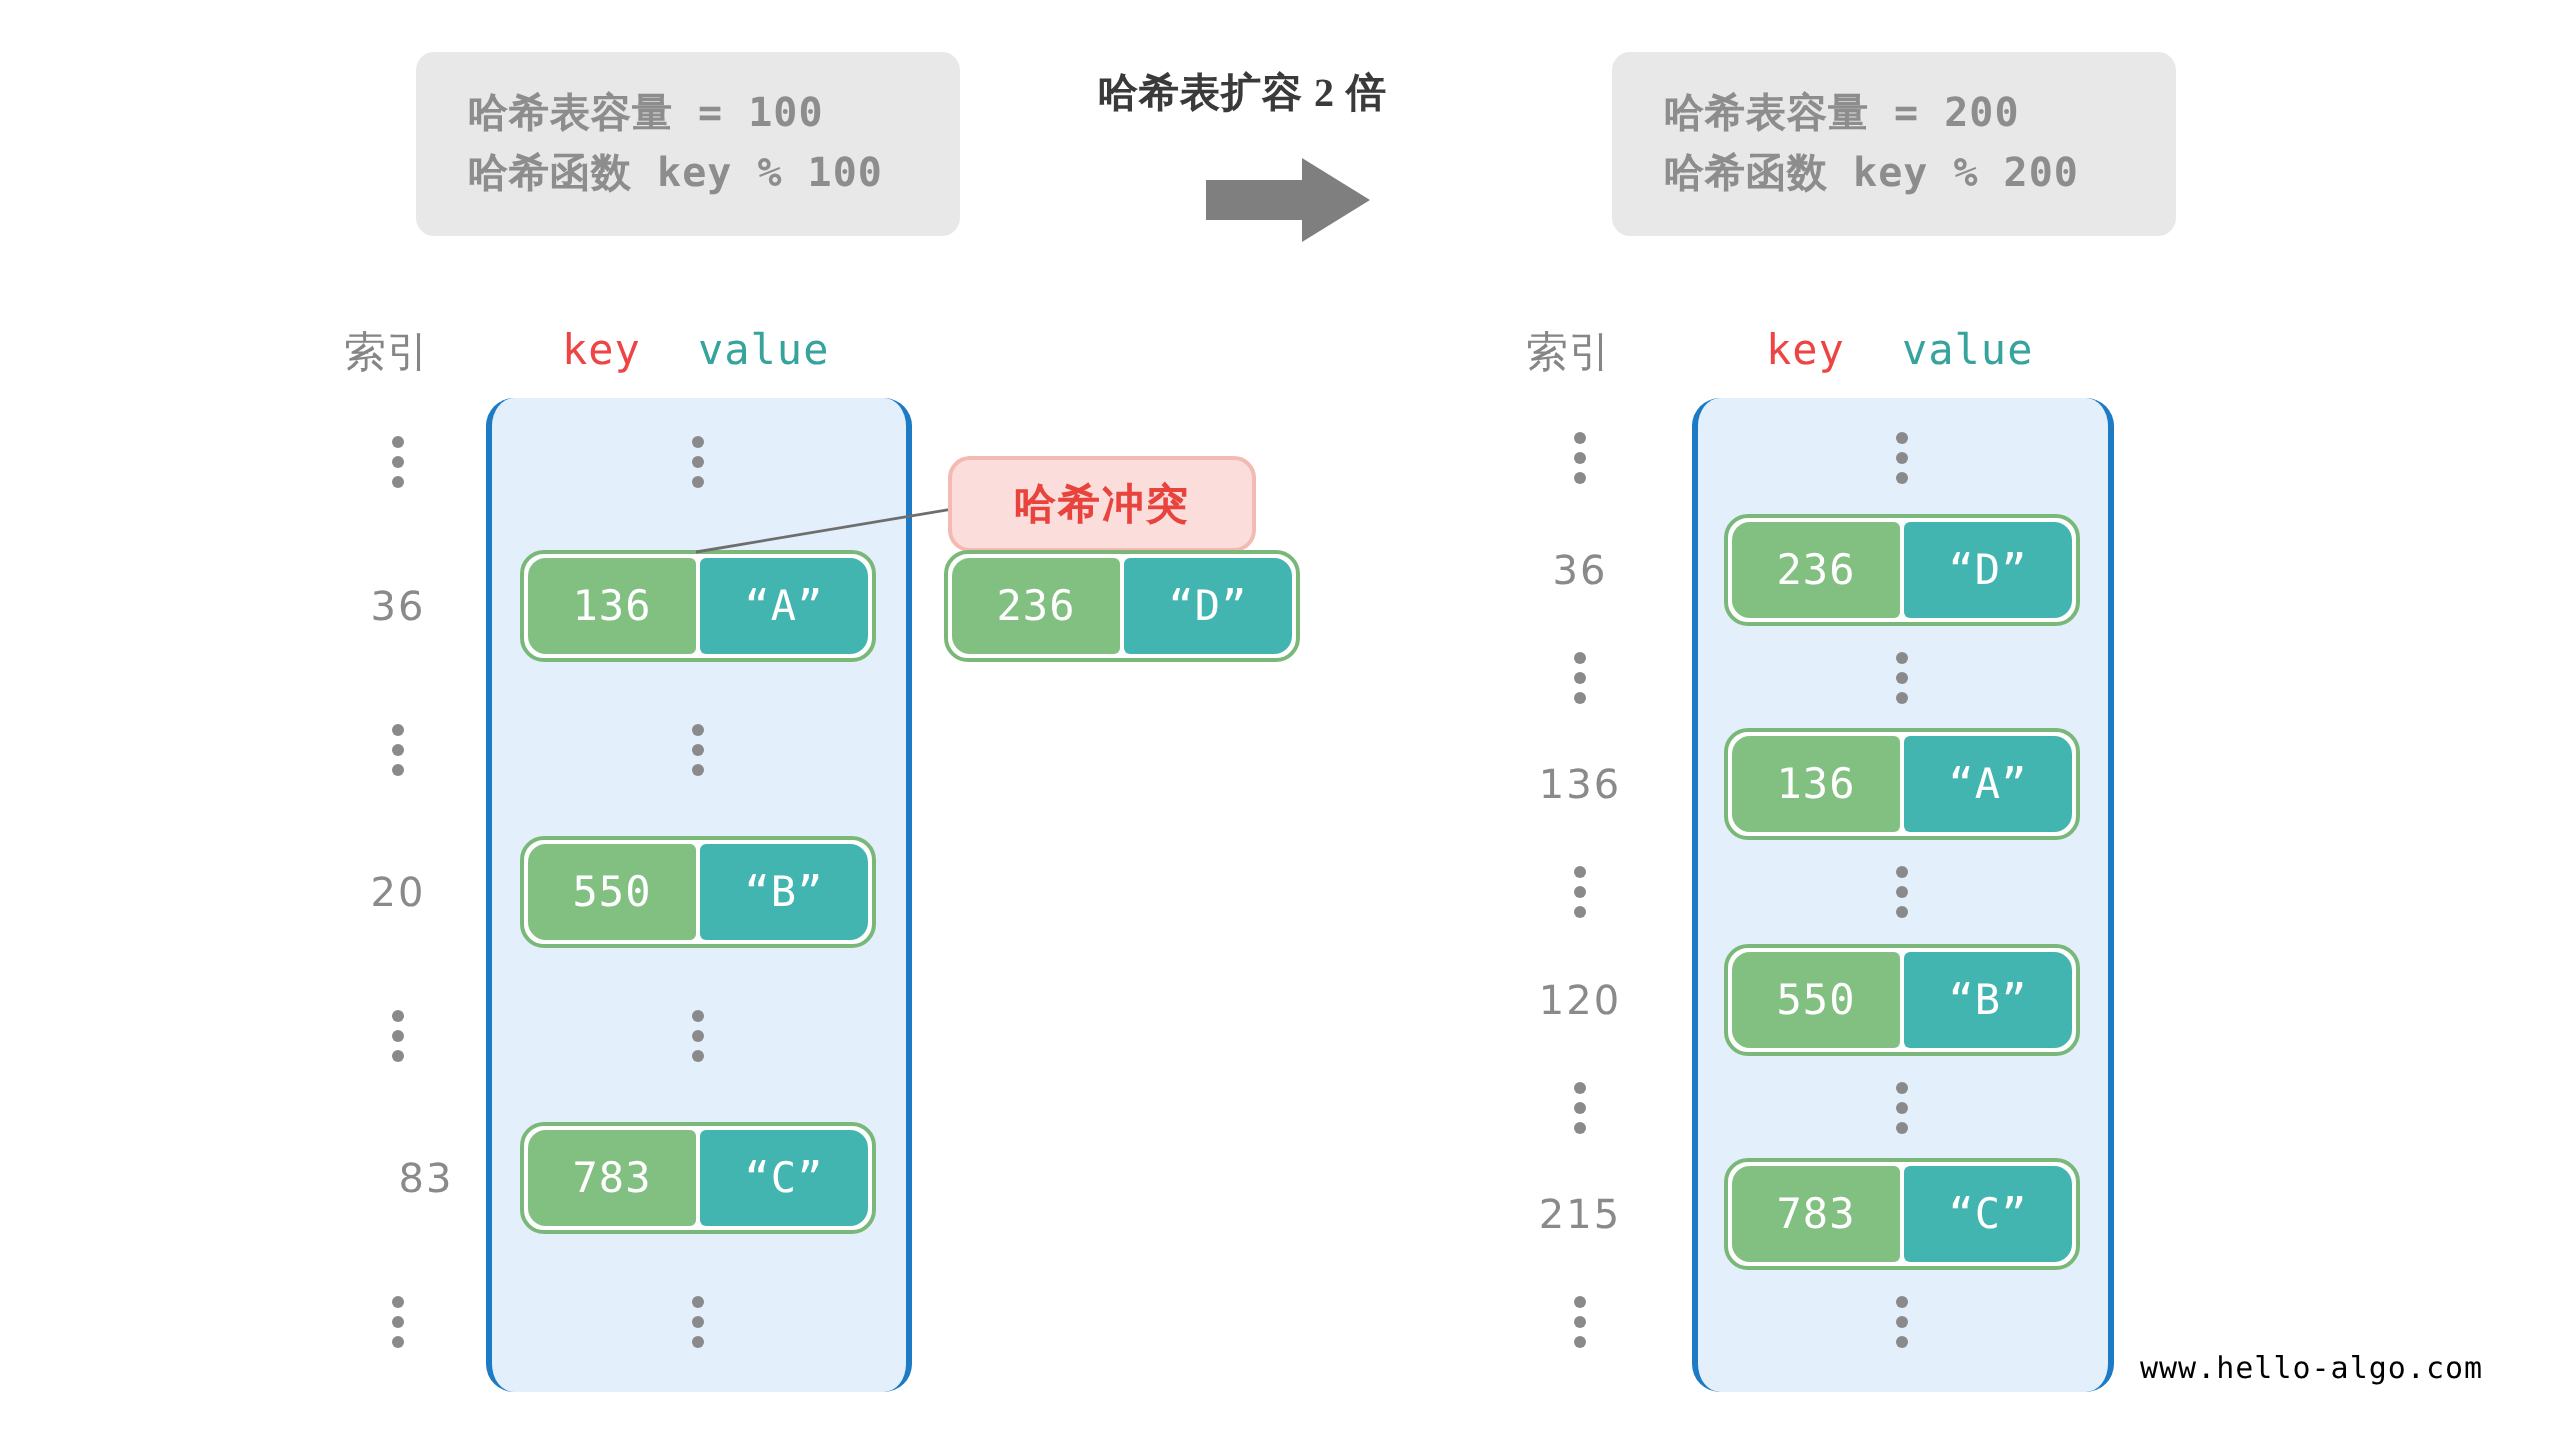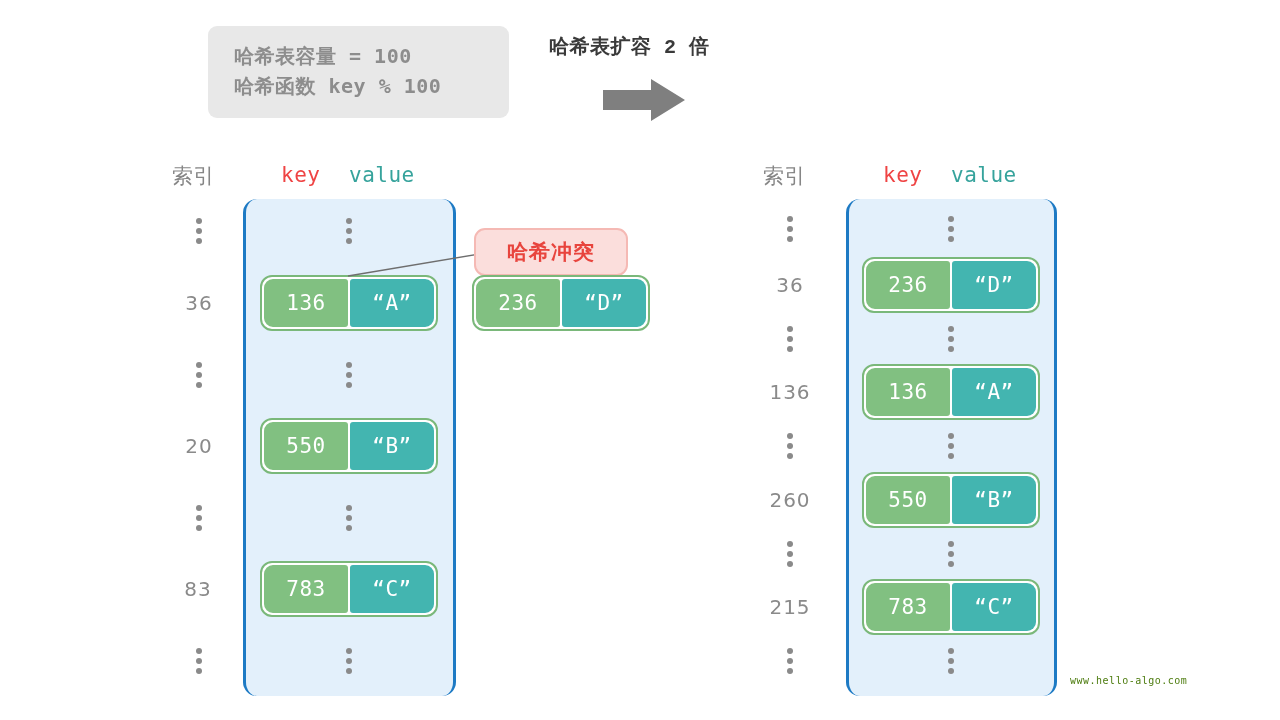--- a/index.html
+++ b/index.html
@@ -39,21 +39,21 @@
     line-height: 30px;
     white-space: pre;
     letter-spacing: 0.5px;
   }
 
   .center-title {
     position: absolute;
     color: #3a3a3a;
     font-size: 20px;
     font-weight: bold;
-    font-family: Liberation Mono, monospace;
+    font-family: Liberation Serif, serif;
     white-space: pre;
     letter-spacing: 0.5px;
   }
   .arrow-wrap {
     position: absolute;
   }
 
   
   .col-head {
     position: absolute;
@@ -160,45 +160,49 @@
   .connectors {
     position: absolute;
     left: 0; top: 0;
     width: 1280px; height: 720px;
     pointer-events: none;
   }
 
   
   .watermark {
     position: absolute;
-    color: #4d7c0f;
+    color: #000000;
     font-family: "DejaVu Sans Mono", "Liberation Mono", monospace;
-    font-size: 10px;
+    font-size: 15px;
     letter-spacing: 0.5px;
     white-space: nowrap;
   }
 </style>
 </head>
 <body>
 
 <div class="stage">
 
-  <div class="info-box" style="left:208px; top:26px; width:301px; height:92px;">
+  <div class="info-box" style="left:208px; top:26px; width:272px; height:92px;">
     <div class="info-line">哈希表容量 = 100</div>
     <div class="info-line">哈希函数 key % 100</div>
   </div>
 
   <div class="center-title" style="left:549px; top:33px;">哈希表扩容 2 倍</div>
 
   <div class="arrow-wrap" style="left:603px; top:79px;">
     <svg width="82" height="42" viewBox="0 0 82 42" xmlns="http://www.w3.org/2000/svg">
       <path d="M0 11 L48 11 L48 0 L82 21 L48 42 L48 31 L0 31 Z" fill="#7f7f7f"></path>
     </svg>
   </div>
 
+  <div class="info-box" style="left:806px; top:26px; width:282px; height:92px;">
+    <div class="info-line">哈希表容量 = 200</div>
+    <div class="info-line">哈希函数 key % 200</div>
+  </div>
 
   <div class="col-head index" style="left:172px; top:150px;">索引</div>
   <div class="col-head key" style="left:281px; top:151px;">key</div>
   <div class="col-head value" style="left:349px; top:151px;">value</div>
 
   <div class="bucket" style="left:243px; top:199px; width:213px; height:497px;"></div>
 
   <div id="left-rows">
       <div class="vdots" style="left: 199px; top: 231px;">
         <span></span>
@@ -233,21 +237,21 @@
       <div class="vdots" style="left: 199px; top: 518px;">
         <span></span>
         <span></span>
         <span></span>
       </div>
       <div class="vdots" style="left: 349px; top: 518px;">
         <span></span>
         <span></span>
         <span></span>
       </div>
-      <div class="idx" style="left: 198px; top: 589px; text-align: right;">83</div>
+      <div class="idx" style="left: 213px; top: 589px; text-align: right;">83</div>
       <div class="pair" style="left: 349px; top: 589px; width: 178px; height: 56px;">
         <div class="cell k" style="width: 84px; height: 100%;">783</div>
         <div class="cell v" style="flex: 1 1 0%; height: 100%;">“C”</div>
       </div>
       <div class="vdots" style="left: 199px; top: 661px;">
         <span></span>
         <span></span>
         <span></span>
       </div>
       <div class="vdots" style="left: 349px; top: 661px;">
@@ -311,21 +315,21 @@
       <div class="vdots" style="left: 790px; top: 446px;">
         <span></span>
         <span></span>
         <span></span>
       </div>
       <div class="vdots" style="left: 951px; top: 446px;">
         <span></span>
         <span></span>
         <span></span>
       </div>
-      <div class="idx" style="left: 790px; top: 500px;">260</div>
+      <div class="idx" style="left: 790px; top: 500px;">120</div>
       <div class="pair" style="left: 951px; top: 500px; width: 178px; height: 56px;">
         <div class="cell k" style="width: 84px; height: 100%;">550</div>
         <div class="cell v" style="flex: 1 1 0%; height: 100%;">“B”</div>
       </div>
       <div class="vdots" style="left: 790px; top: 554px;">
         <span></span>
         <span></span>
         <span></span>
       </div>
       <div class="vdots" style="left: 951px; top: 554px;">

